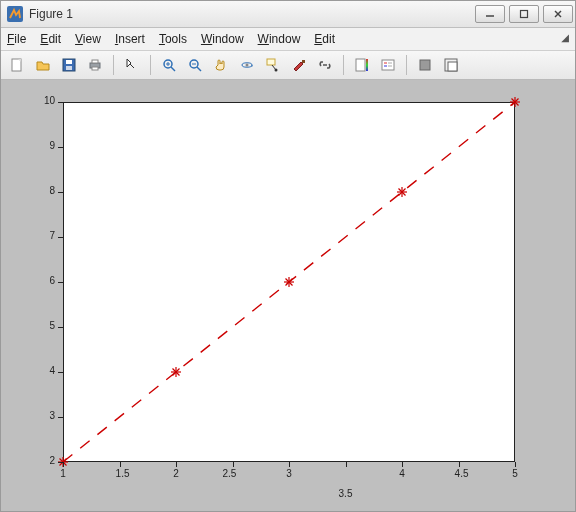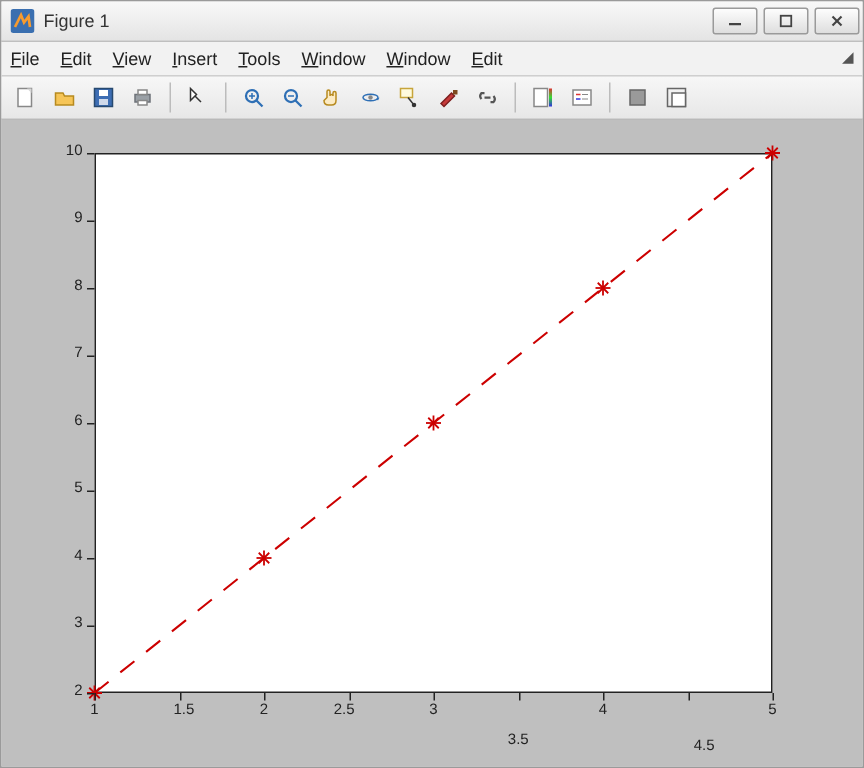--- a/index.html
+++ b/index.html
@@ -330,21 +330,21 @@
       <div class="tick-label" style="left: 165px; top: 388px; width: 20px; text-align: center;">2</div>
       <div class="tick-mark" style="left: 231.5px; top: 382px; width: 1px; height: 5px;"></div>
       <div class="tick-label" style="left: 221.5px; top: 388px; width: 20px; text-align: left;">2.5</div>
       <div class="tick-mark" style="left: 288px; top: 382px; width: 1px; height: 5px;"></div>
       <div class="tick-label" style="left: 278px; top: 388px; width: 20px; text-align: center;">3</div>
       <div class="tick-mark" style="left: 344.5px; top: 382px; width: 1px; height: 5px;"></div>
       <div class="tick-label" style="left: 334.5px; top: 388px; width: 20px; text-align: center; margin-top: 20px;">3.5</div>
       <div class="tick-mark" style="left: 401px; top: 382px; width: 1px; height: 5px;"></div>
       <div class="tick-label" style="left: 391px; top: 388px; width: 20px; text-align: center;">4</div>
       <div class="tick-mark" style="left: 457.5px; top: 382px; width: 1px; height: 5px;"></div>
-      <div class="tick-label" style="left: 447.5px; top: 412px; width: 20px; text-align: left; margin-left: 14px;">4.5</div>
+      <div class="tick-label" style="left: 447.5px; top: 388px; width: 20px; text-align: right;">4.5</div>
       <div class="tick-mark" style="left: 514px; top: 382px; width: 1px; height: 5px;"></div>
       <div class="tick-label" style="left: 504px; top: 388px; width: 20px; text-align: center;">5</div>
       <div class="tick-mark" style="left: 57px; top: 382px; width: 5px; height: 1px;"></div>
       <div class="tick-label y" style="left: 32px; top: 375px; width: 22px;">2</div>
       <div class="tick-mark" style="left: 57px; top: 337px; width: 5px; height: 1px;"></div>
       <div class="tick-label y" style="left: 32px; top: 330px; width: 22px;">3</div>
       <div class="tick-mark" style="left: 57px; top: 292px; width: 5px; height: 1px;"></div>
       <div class="tick-label y" style="left: 32px; top: 285px; width: 22px;">4</div>
       <div class="tick-mark" style="left: 57px; top: 247px; width: 5px; height: 1px;"></div>
       <div class="tick-label y" style="left: 32px; top: 240px; width: 22px;">5</div>

